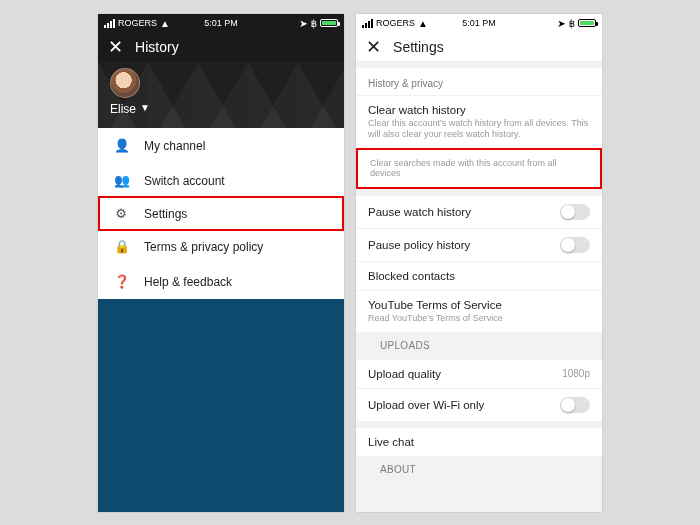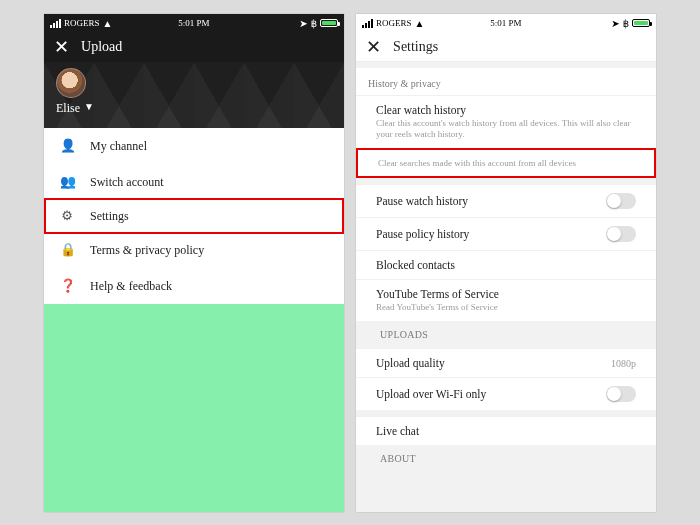--- a/index.html
+++ b/index.html
@@ -11,29 +11,28 @@
     overflow: hidden;
     position: relative;
   }
   .container {
     display: flex;
     gap: 12px;
     padding: 14px 20px;
     justify-content: center;
   }
   .phone {
-    width: 300px;
+    width: 246px;
     height: 498px;
-    background: #86efac;
+    background: #0c4a6e;
     display: flex;
     flex-direction: column;
     box-shadow: 0 0 1px rgba(0,0,0,0.3);
     overflow: hidden;
     position: relative;
-    font-family: Liberation Serif, serif;
   }
   
   .statusbar {
     height: 18px;
     display: flex;
     align-items: center;
     justify-content: space-between;
     padding: 0 6px;
     font-size: 9px;
     font-weight: 500;
@@ -115,21 +114,21 @@
     padding:10px 12px 6px;
     color:#7b7b7b;
     font-size:10px;
     background:#fff;
   }
   .section-title.band{
     background:#f2f2f2; text-transform:uppercase; letter-spacing:0.3px; padding:8px 12px;margin-left:12px;
   }
   .sitem{
     background:#fff;
-    padding:8px 20px;
+    padding:8px 12px;
     border-top:1px solid #f0f0f0;
     display:flex;
     flex-direction:column;
     gap:2px;
     cursor:pointer;
     position:relative;
   }
   .sitem .title{ font-size:11.5px; color:#222;}
   .sitem .sub{ font-size:9px; color:#9a9a9a; line-height:1.2;}
   .sitem.toggle{ flex-direction:row; align-items:center; justify-content:space-between;}
@@ -168,21 +167,21 @@
         <span class="nav-arrow">➤</span>
         <span class="bt">฿</span>
         <span class="battery">
             <span class="fill"></span>
           </span>
       </div>
     </div>
 
     <div class="headerbar dark">
       <span class="close-x">✕</span>
-      <span>Upload</span>
+      <span>History</span>
     </div>
 
     <div class="hero">
       <div class="avatar"></div>
       <div class="user-row">
         <span>Elise</span>
         <span class="chev">▼</span>
       </div>
     </div>
 

